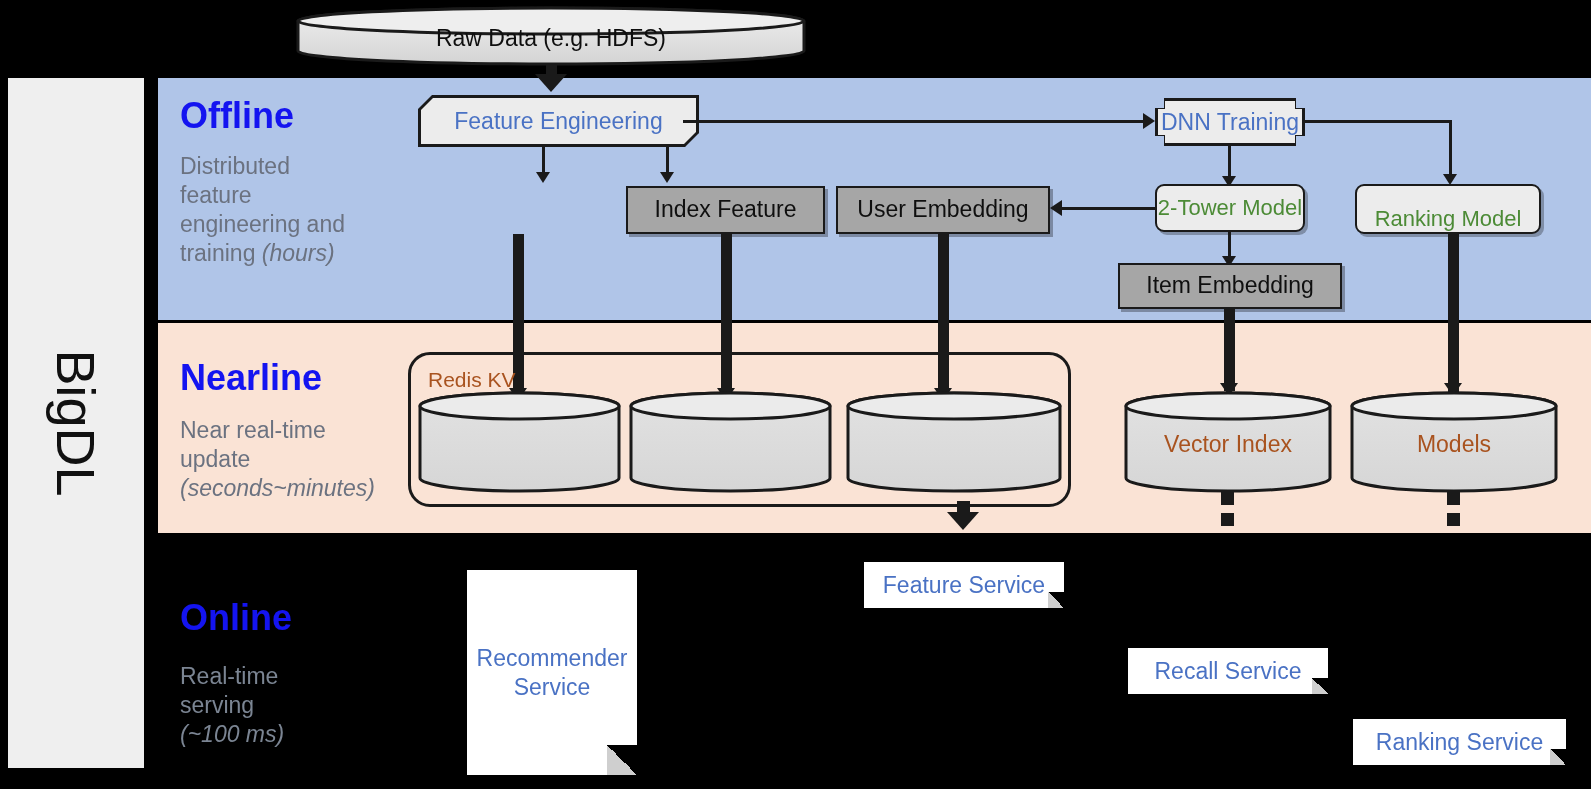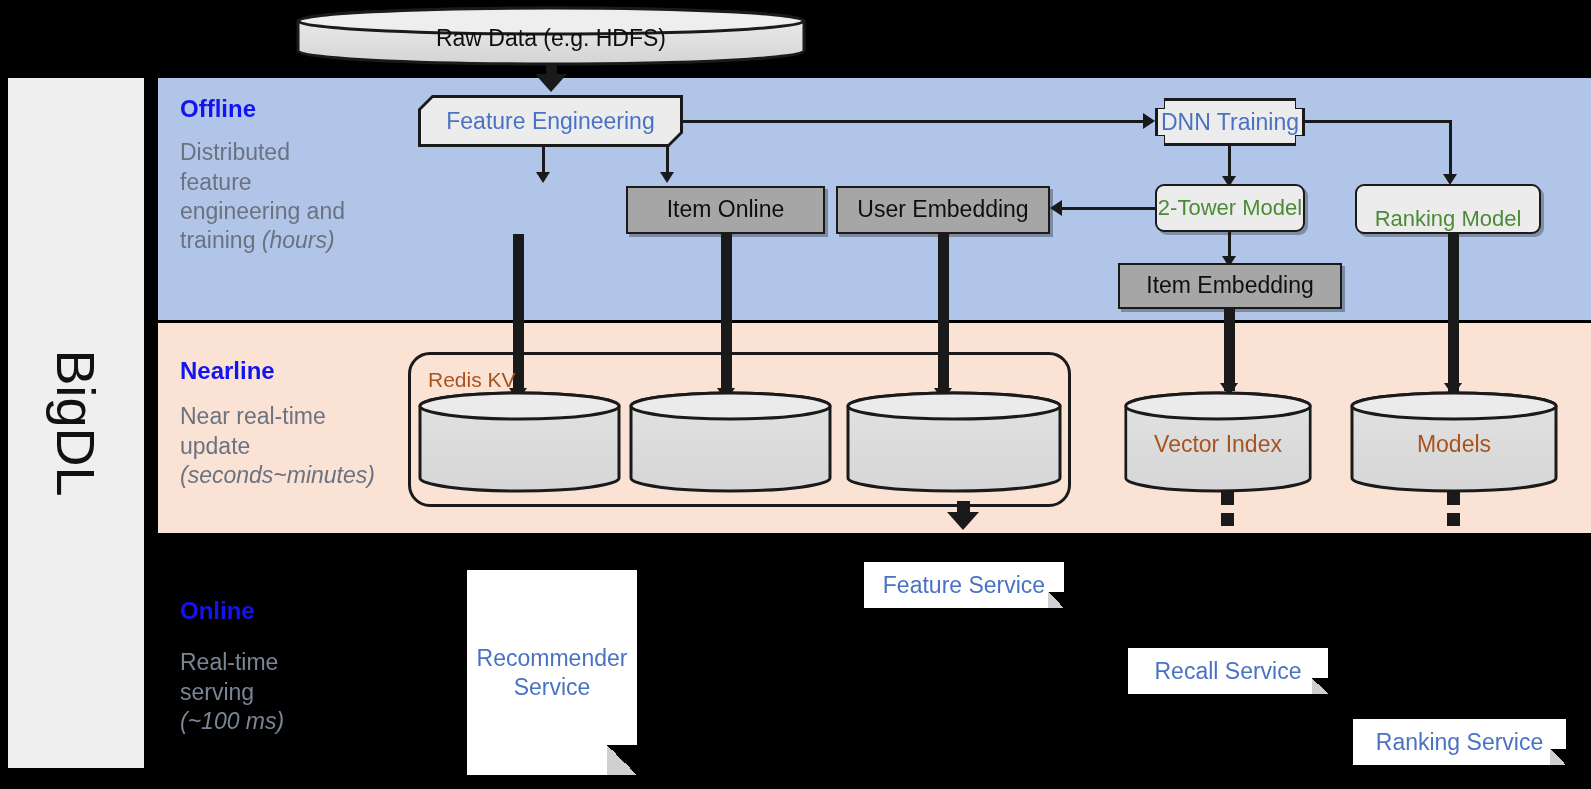--- a/index.html
+++ b/index.html
@@ -47,21 +47,21 @@
     transform-origin: center center;
     white-space: nowrap;
     font-size: 54px;
     color: #111111;
     font-family: "Liberation Sans", sans-serif;
     letter-spacing: 0px;
   }
 
   
   .band-title {
-    font-size: 24px;
+    font-size: 36px;
     color: #1414f0;
     font-weight: 600;
     line-height: 1.1;
   }
   .band-desc {
     font-size: 23px;
     color: #6b7280;
     line-height: 1.27;
   }
   .band-desc .it { font-style: italic; }
@@ -239,21 +239,21 @@
   <div class="abs" style="left:180px; top:96px; width:215px;">
     <div class="band-title">Offline</div>
     <div class="band-desc" style="margin-top:16px;">
       <div>Distributed</div>
       <div>feature</div>
       <div>engineering and</div>
       <div><span>training </span><span class="it">(hours)</span></div>
     </div>
   </div>
 
-  <div class="cutwrap" style="left:418px; top:95px; width:265px; height:52px;">
+  <div class="cutwrap" style="left:418px; top:95px; width:265px; height:52px;padding-left:16px;">
     <div class="inner">Feature Engineering</div>
   </div>
 
   <div class="notchwrap" style="left:1155px; top:98px; width:150px; height:48px;">
     <div class="inner">DNN Training</div>
   </div>
 
   <div class="line-h thin-h" style="left:683px; top:120px; width:460px;"></div>
   <div class="arrowhead-right" style="left:1143px; top:113px;"></div>
 
@@ -264,21 +264,21 @@
   <div class="arrowhead-down thinhead" style="left:660px; top:172px;"></div>
 
   <div class="line-v thin" style="left:1228px; top:146px; height:34px;"></div>
   <div class="arrowhead-down thinhead" style="left:1222px; top:176px;"></div>
 
   <div class="line-h thin-h" style="left:1303px; top:120px; width:148px;"></div>
   <div class="line-v thin" style="left:1449px; top:120px; height:58px;"></div>
   <div class="arrowhead-down thinhead" style="left:1443px; top:174px;"></div>
 
   <div class="node gray-store abs" style="left:626px; top:186px; width:199px; height:48px;">
-    <span>Item Online</span>
+    <span>Index Feature</span>
   </div>
   <div class="node gray-store abs" style="left:836px; top:186px; width:214px; height:48px;">
     <span>User Embedding</span>
   </div>
 
   <div class="node rounded blue-text green-text abs" style="left:1155px; top:184px; width:150px; height:48px;text-align:right;">
     <span>2-Tower Model</span>
   </div>
 
   <div class="node rounded green-text abs" style="left:1355px; top:184px; width:186px; height:50px;align-items:flex-end;">
@@ -345,21 +345,21 @@
   </div>
 
   <div class="cyl" style="left:846px; top:392px; width:216px; height:100px;">
     <svg viewBox="0 0 216 100" preserveAspectRatio="none">
       <path d="M2,14 L2,86 A106,13 0 0 0 214,86 L214,14 A106,13 0 0 0 2,14 Z" fill="url(#cylg2)" stroke="#1a1a1a" stroke-width="3"></path>
       <ellipse cx="108" cy="14" rx="106" ry="13" fill="#ebebeb" stroke="#1a1a1a" stroke-width="3"></ellipse>
     </svg>
     <div class="cyl-label"></div>
   </div>
 
-  <div class="cyl brown" style="left:1124px; top:392px; width:188px; height:100px;">
+  <div class="cyl brown" style="left:1124px; top:392px; width:208px; height:100px;">
     <svg viewBox="0 0 208 100" preserveAspectRatio="none">
       <path d="M2,14 L2,86 A102,13 0 0 0 206,86 L206,14 A102,13 0 0 0 2,14 Z" fill="url(#cylg2)" stroke="#1a1a1a" stroke-width="3"></path>
       <ellipse cx="104" cy="14" rx="102" ry="13" fill="#ebebeb" stroke="#1a1a1a" stroke-width="3"></ellipse>
     </svg>
     <div class="cyl-label">Vector Index</div>
   </div>
 
   <div class="cyl brown" style="left:1350px; top:392px; width:208px; height:100px;">
     <svg viewBox="0 0 208 100" preserveAspectRatio="none">
       <path d="M2,14 L2,86 A102,13 0 0 0 206,86 L206,14 A102,13 0 0 0 2,14 Z" fill="url(#cylg2)" stroke="#1a1a1a" stroke-width="3"></path>

